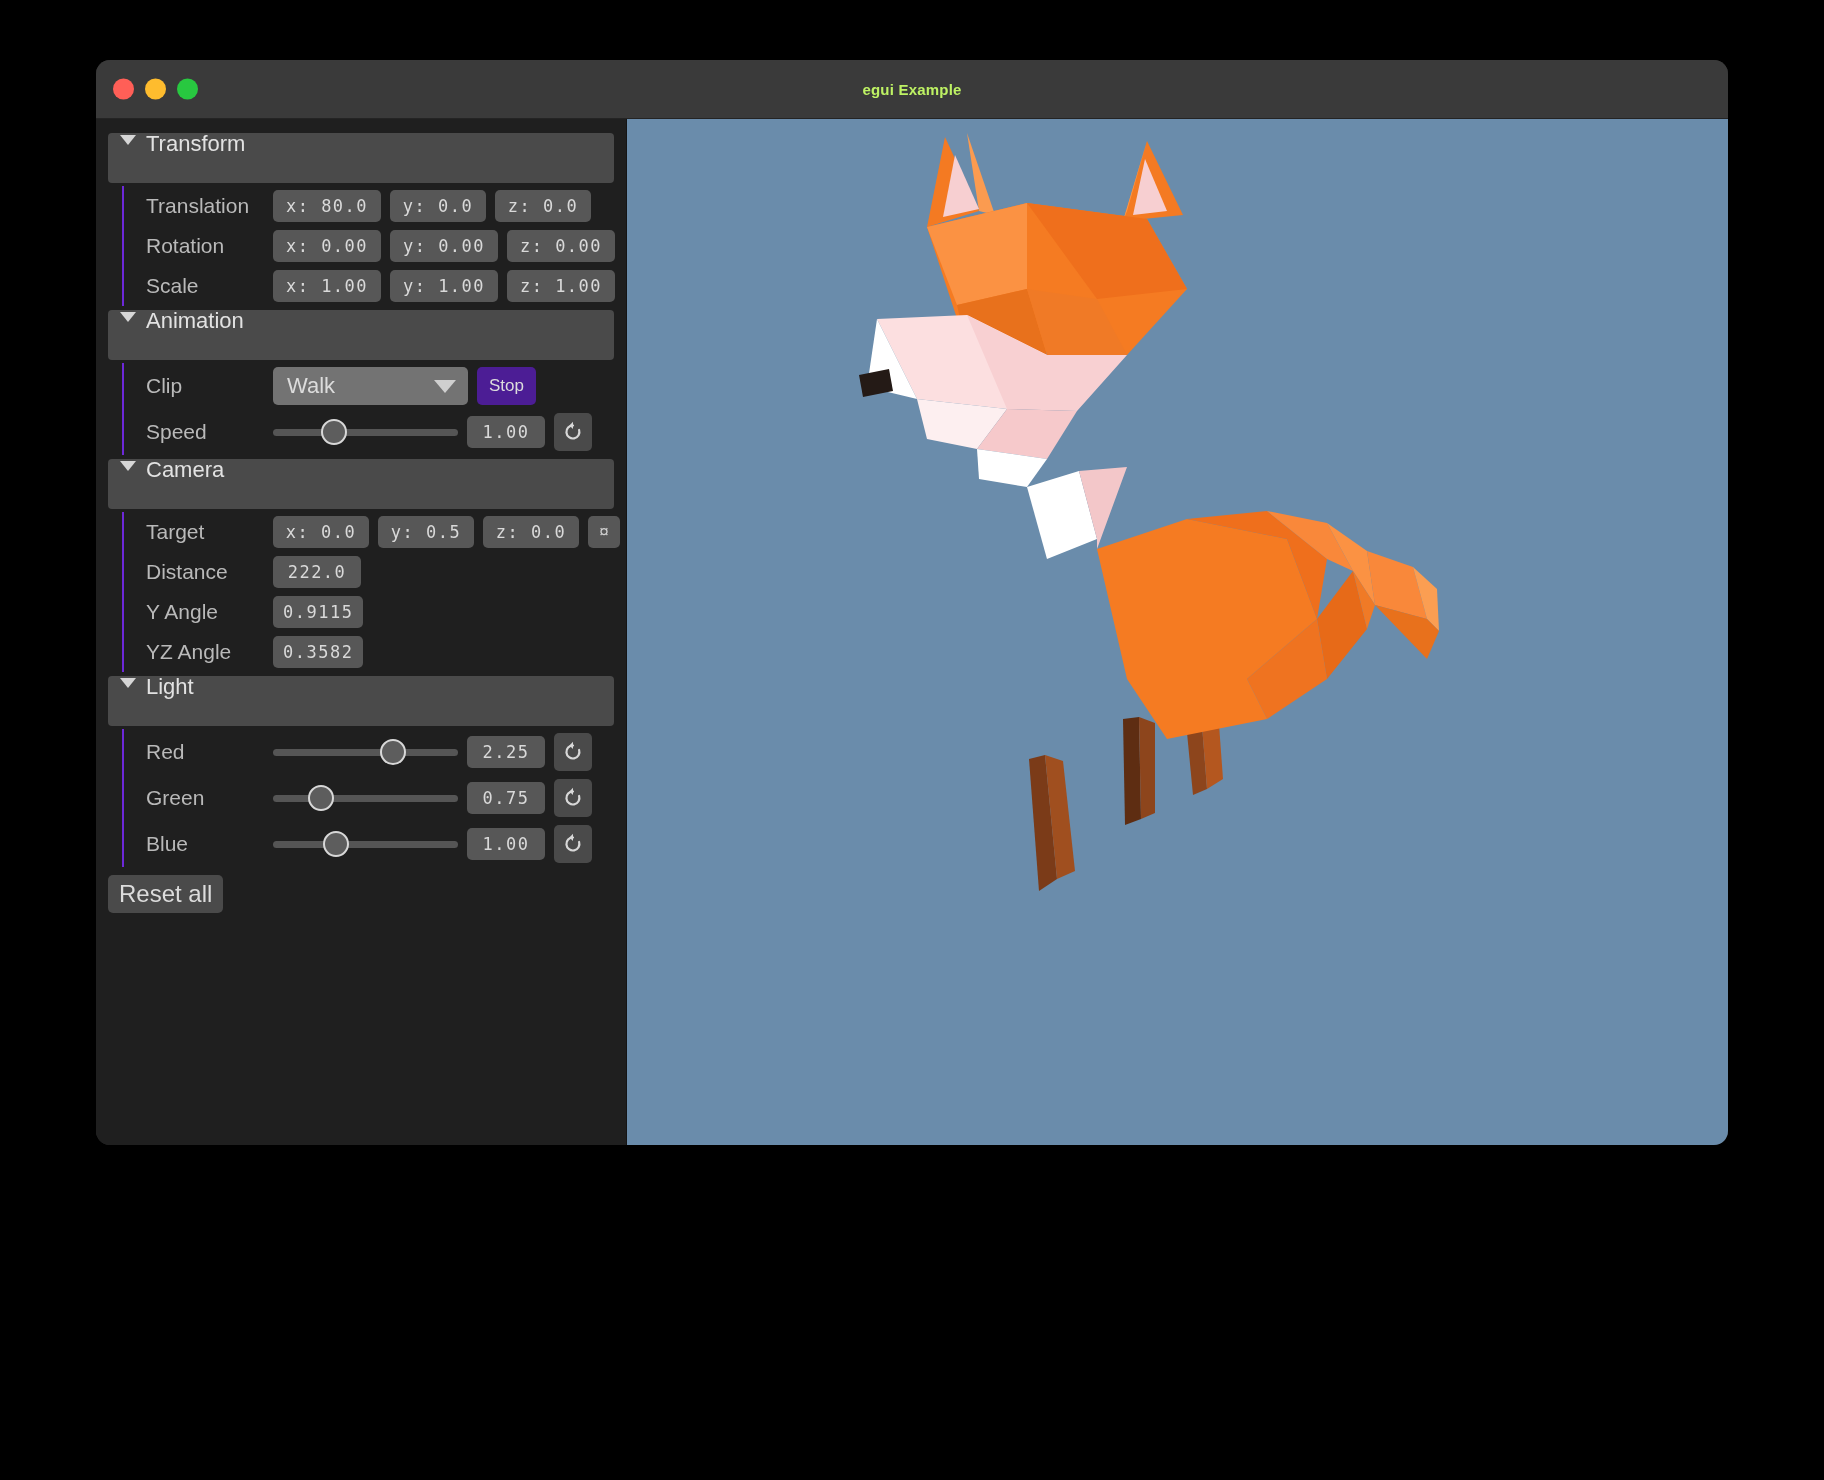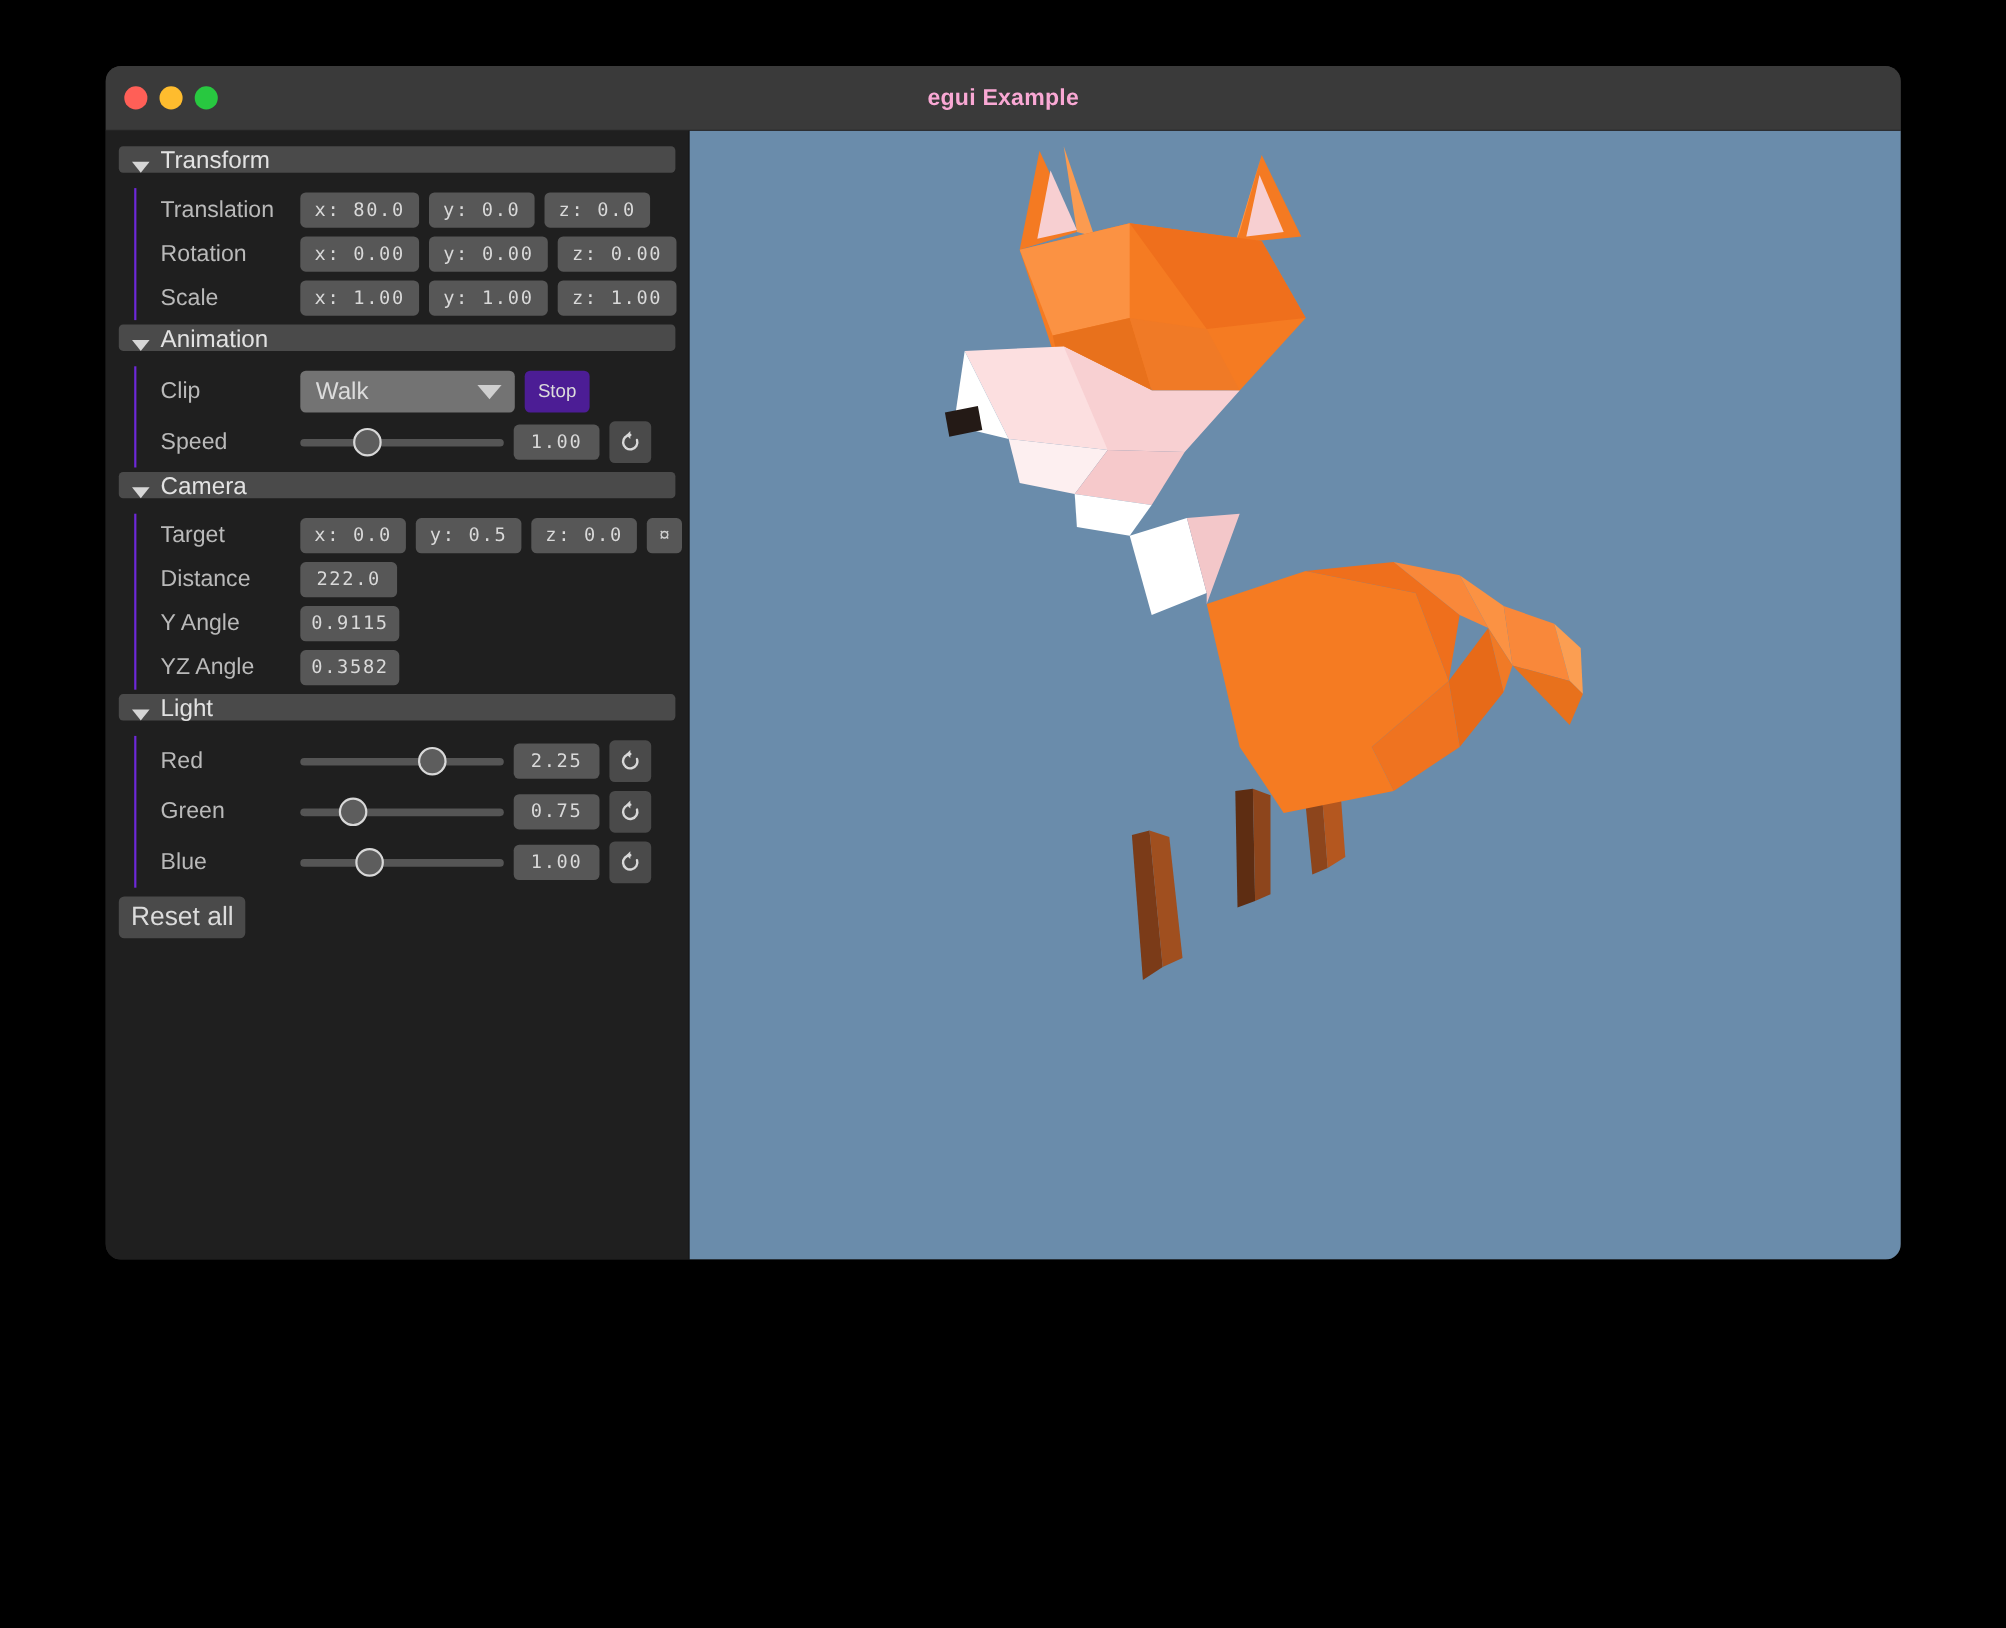--- a/index.html
+++ b/index.html
@@ -56,22 +56,22 @@
     width: 21px; height: 21px;
     border-radius: 50%;
   }
   .dot.red   { background: #ff5f57; }
   .dot.amber { background: #febc2e; }
   .dot.green { background: #28c840; }
 
   .win-title {
     width: 100%;
     text-align: center;
-    color: #f9a8d4;
-    font-size: 21px;
+    color: #bef264;
+    font-size: 15px;
     font-weight: bold;
     letter-spacing: 0.2px;
     user-select: none;
   }
 
   .body {
     flex: 1 1 auto;
     display: flex;
     min-height: 0;
   }
@@ -82,26 +82,26 @@
     flex: 0 0 531px;
     background: #1f1f1f;
     border-right: 1px solid #151515;
     padding: 10px 0 0 0;
     box-sizing: border-box;
     overflow: hidden;
     position: relative;
   }
 
   .section-header {
-    margin: 4px 12px 14px 12px;
-    height: 24px;
+    margin: 4px 12px 3px 12px;
+    height: 50px;
     background: #4a4a4a;
     border-radius: 4px;
     display: flex;
-    align-items: flex-end;
+    align-items: flex-start;
     padding-left: 12px;
     gap: 10px;
     cursor: pointer;
   }
   .tri {
     width: 0; height: 0;
     border-left: 8px solid transparent;
     border-right: 8px solid transparent;
     border-top: 10px solid #d6d6d6;
     margin-top: 2px;

